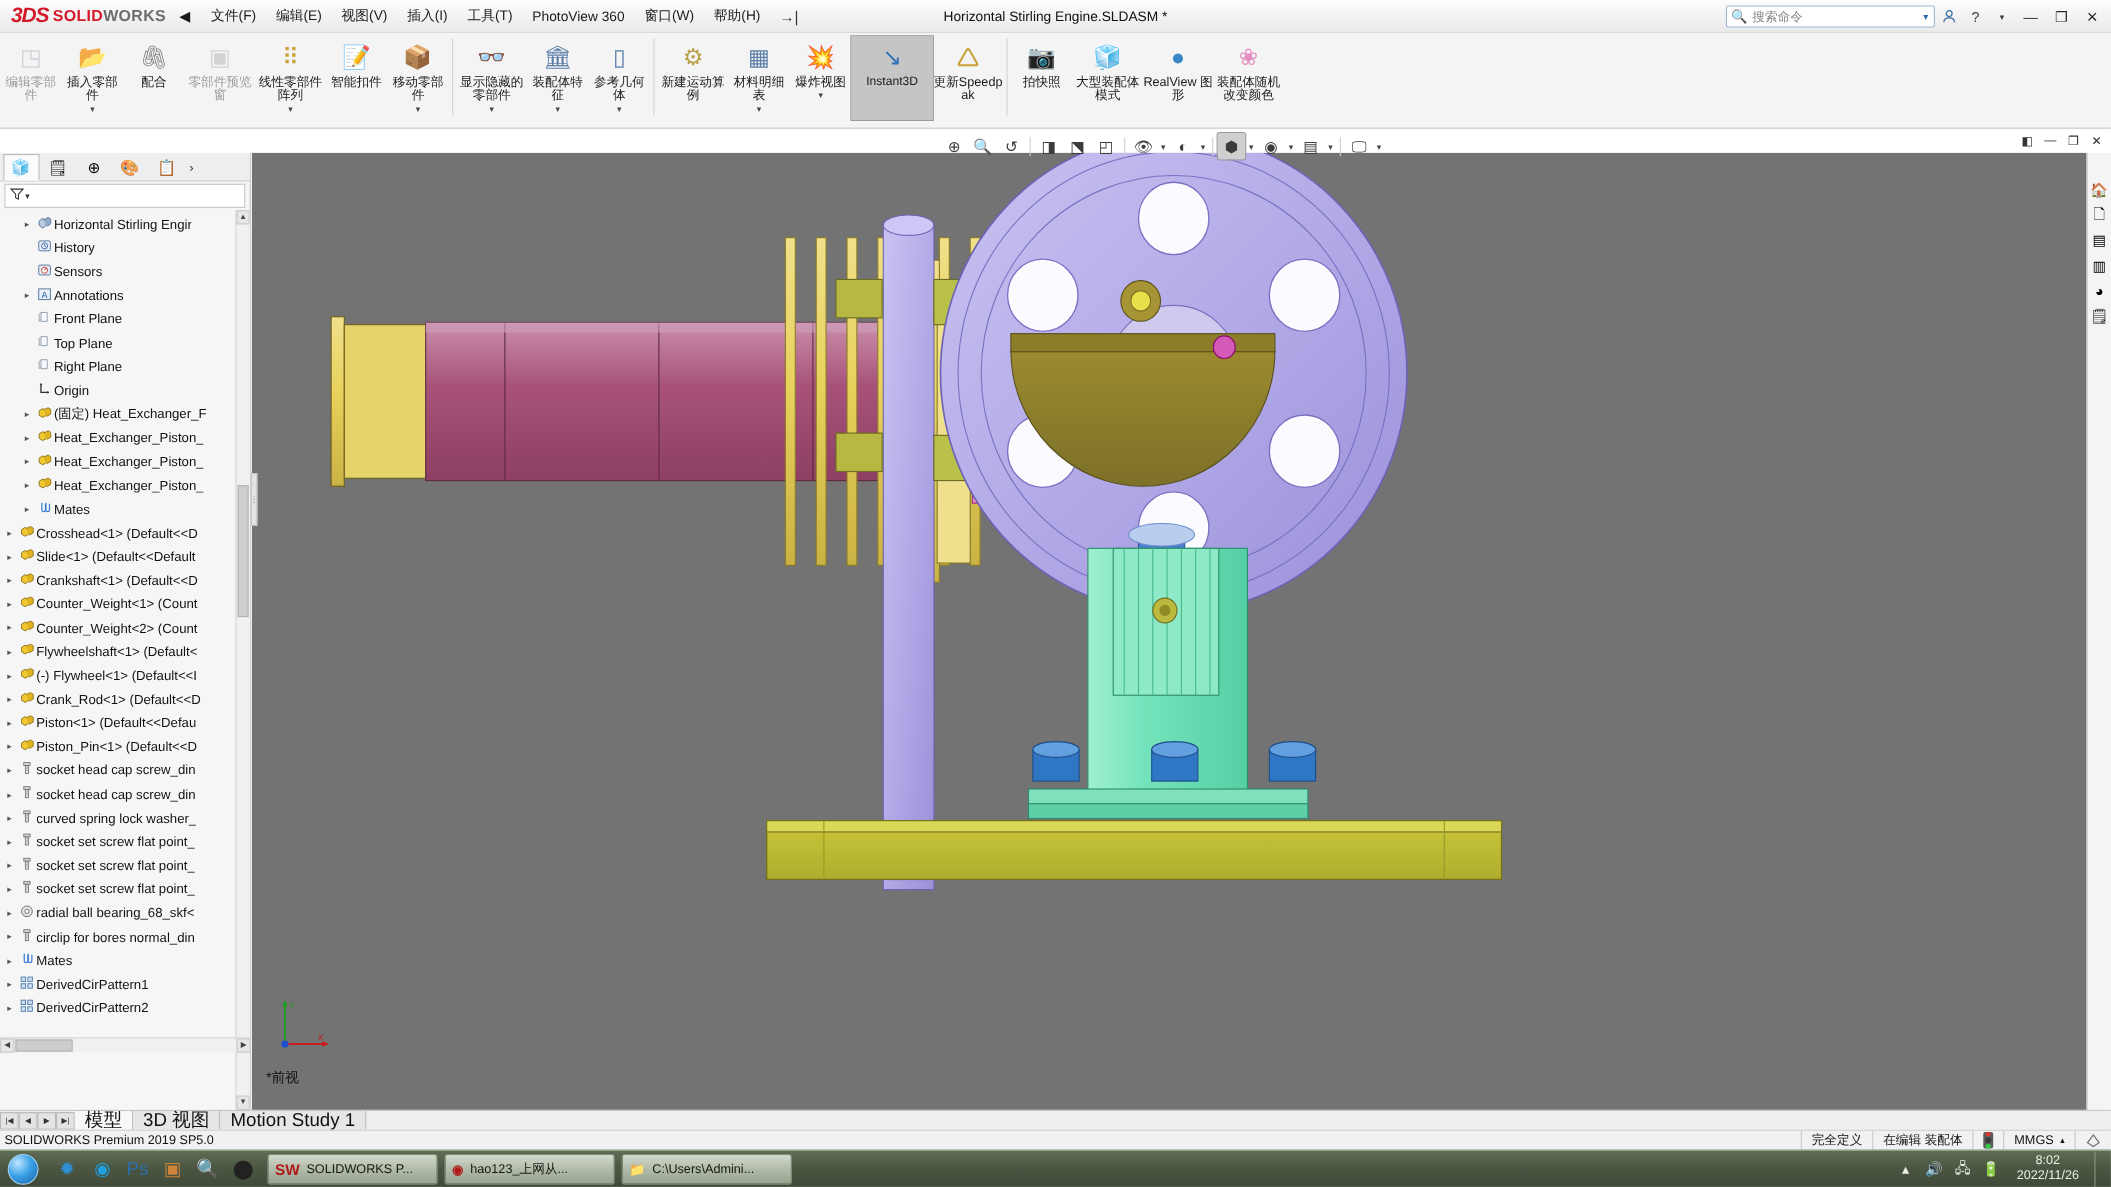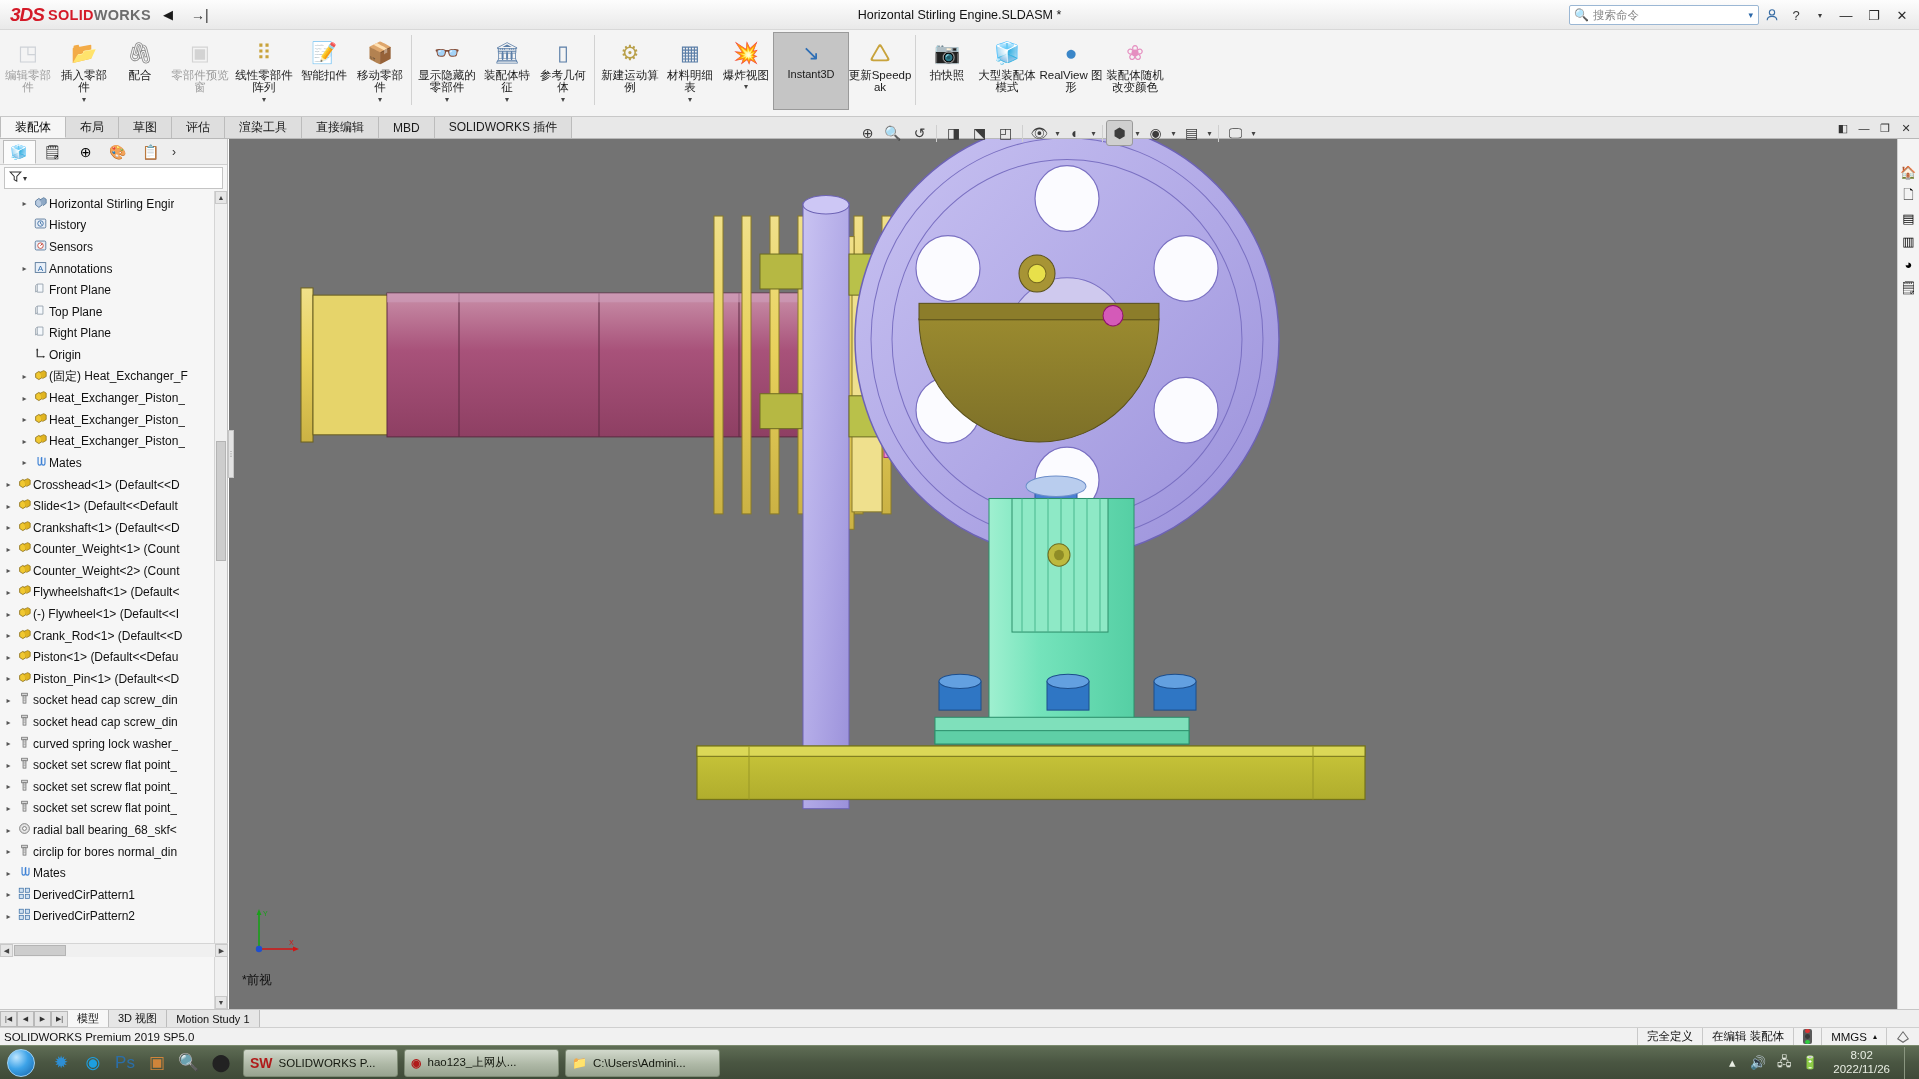--- a/index.html
+++ b/index.html
@@ -217,21 +217,21 @@
     background: #efefef; border-top: 1px solid #c6c6c6;
     display: flex; align-items: center;
   }
   .navbtn {
     width: 17px; height: 16px; border: 1px solid #b9b9b9; background: #e4e4e4;
     font-size: 7px; display: flex; align-items: center; justify-content: center; color: #333;
     cursor: pointer;
   }
   .btab {
     height: 17px; padding: 0 9px; display: flex; align-items: center;
-    font-size: 11px; border-right: 1px solid #bdbdbd; background: #e6e6e6; cursor: pointer;
+    font-size: 17px; border-right: 1px solid #bdbdbd; background: #e6e6e6; cursor: pointer;
     color: #111;
   }
   .btab.active { background: #f7f7f7; }
   .btab:first-of-type { border-left: 1px solid #bdbdbd; }
 
   .statusbar {
     position: absolute; bottom: 34px; left: 0; width: 1919px; height: 18px;
     background: #f1f1f1; border-top: 1px solid #cfcfcf;
     display: flex; align-items: center; font-size: 11.5px; color: #111;
   }
@@ -285,20 +285,30 @@
 <div id="app">
 
   <div class="titlebar">
     <div class="sw-logo">
       <span class="sw-3ds">3DS</span>
       <span class="sw-name">
         <span class="b">SOLID</span><span class="g">WORKS</span>
       </span>
     </div>
     <span class="menu-arrow">◀</span>
+    <div class="menubar">
+      <div class="menu-item">文件(F)</div>
+      <div class="menu-item">编辑(E)</div>
+      <div class="menu-item">视图(V)</div>
+      <div class="menu-item">插入(I)</div>
+      <div class="menu-item">工具(T)</div>
+      <div class="menu-item">PhotoView 360</div>
+      <div class="menu-item">窗口(W)</div>
+      <div class="menu-item">帮助(H)</div>
+    </div>
     <span class="pin-icon">→|</span>
 
     <div class="doc-title">Horizontal Stirling Engine.SLDASM *</div>
 
     <div class="tb-right">
       <div class="searchbox">
         <span class="mag">🔍</span>
         <span class="txt">搜索命令</span>
         <span class="dd">▾</span>
       </div>
@@ -399,30 +409,20 @@
       <div class="rbtn wide">
         <span class="rico" style="color:#3a86c8">●</span>
         <span class="rlbl">RealView 图形</span>
       </div>
       <div class="rbtn wide">
         <span class="rico" style="color:#e58fc0">❀</span>
         <span class="rlbl">装配体随机改变颜色</span>
       </div>
     </div>
 
-  <div class="cmdtabs" id="cmdtabs">
-      <div class="ctab active">装配体</div>
-      <div class="ctab">布局</div>
-      <div class="ctab">草图</div>
-      <div class="ctab">评估</div>
-      <div class="ctab">渲染工具</div>
-      <div class="ctab">直接编辑</div>
-      <div class="ctab">MBD</div>
-      <div class="ctab">SOLIDWORKS 插件</div>
-    </div>
   <div class="headtools">
     <div class="htbtn">◧</div>
     <div class="htbtn">—</div>
     <div class="htbtn">❐</div>
     <div class="htbtn">✕</div>
   </div>
 
   <div class="leftpanel">
     <div class="lp-tabs" id="lptabs">
         <div class="lp-tab active">

